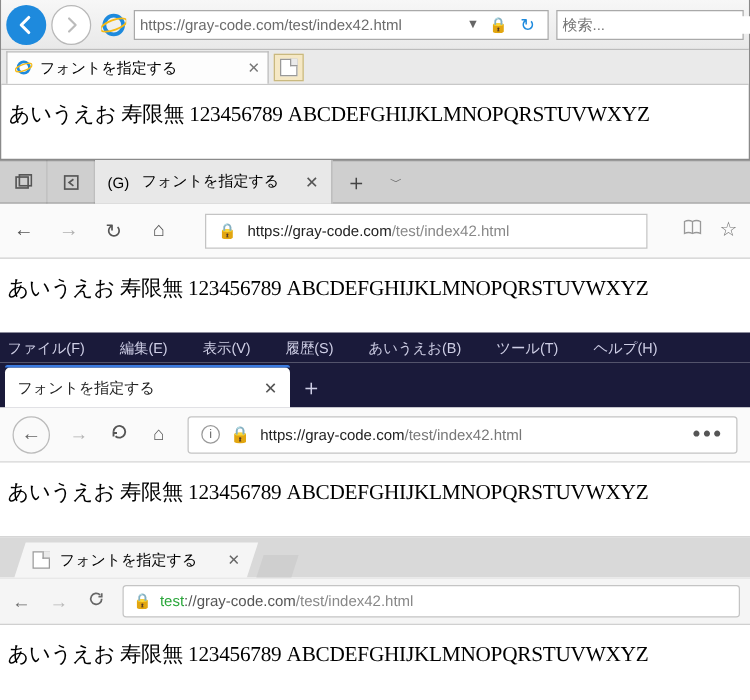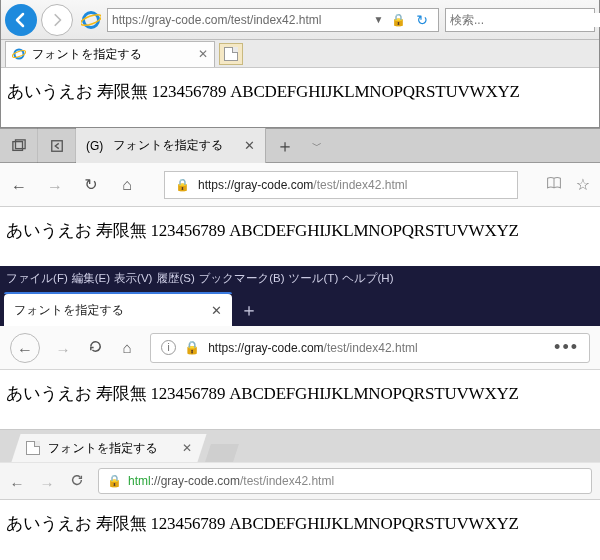--- a/index.html
+++ b/index.html
@@ -33,21 +33,21 @@
   .edge-plus { width:38px; display:flex; align-items:center; justify-content:center; color:#444; font-size:18px;}
   .edge-chev { color:#666; font-size:10px; padding:0 8px;}
   .edge-toolbar { display:flex; align-items:center; height:44px; padding:0 10px; gap:18px; background:#fafafa; border-bottom:1px solid #d0d0d0;}
   .edge-icon { color:#555; font-size:16px; width:18px; text-align:center;}
   .edge-addr { flex:1; display:flex; align-items:center; border:1px solid #c4c4c4; height:28px; padding:0 10px; gap:8px; background:#fff; margin:0 10px;}
   .edge-addr .host { color:#222; }
   .edge-addr .path { color:#888; }
   .edge-right { display:flex; gap:14px; color:#777; font-size:16px;}
 
   
-  .ff-menu { display:flex; align-items:center; background:#1a1a3a; color:#cfcfe6; height:24px; padding:0 6px; gap:4px; font-size:11.5px;}
+  .ff-menu { display:flex; align-items:center; background:#1a1a3a; color:#cfcfe6; height:24px; padding:0 6px; gap:28px; font-size:11.5px;}
   .ff-tabbar { display:flex; align-items:flex-end; background:#1a1a3a; height:36px; padding:0 4px;}
   .ff-tab { display:flex; align-items:center; background:#fff; color:#222; height:32px; padding:0 10px; gap:10px; width:228px; border-radius:4px 4px 0 0; position:relative;}
   .ff-tab::before { content:""; position:absolute; top:-2px; left:0; right:0; height:2px; background:#3a7adf; border-radius:3px 3px 0 0;}
   .ff-tab-x { margin-left:auto; font-size:13px; color:#555;}
   .ff-plus { width:34px; height:32px; display:flex; align-items:center; justify-content:center; color:#cfcfe6; font-size:18px;}
   .ff-toolbar { display:flex; align-items:center; height:44px; background:#fafafa; padding:0 10px; gap:14px; border-bottom:1px solid #d6d6d6;}
   .ff-icon { color:#555; font-size:15px; width:18px; text-align:center;}
   .ff-back-circle { width:30px; height:30px; border:1px solid #bbb; border-radius:50%; display:flex; align-items:center; justify-content:center; color:#666; font-size:16px;}
   .ff-addr { flex:1; display:flex; align-items:center; border:1px solid #c4c4c4; border-radius:3px; height:30px; padding:0 10px; gap:8px; background:#fff;}
   .ff-lock { color:#2aa63a; font-size:13px;}
@@ -160,21 +160,21 @@
   </div>
   <div class="content-text">あいうえお 寿限無 123456789 ABCDEFGHIJKLMNOPQRSTUVWXYZ</div>
 </div>
 
 <div>
   <div class="ff-menu">
     <span>ファイル(F)</span>
     <span>編集(E)</span>
     <span>表示(V)</span>
     <span>履歴(S)</span>
-    <span>ブックマーク(B)</span>
+    <span>あいうえお(B)</span>
     <span>ツール(T)</span>
     <span>ヘルプ(H)</span>
   </div>
   <div class="ff-tabbar">
     <div class="ff-tab">
       <span>フォントを指定する</span>
       <span class="ff-tab-x">✕</span>
     </div>
     <div class="ff-plus">＋</div>
   </div>
@@ -212,18 +212,18 @@
     <span class="ch-icon disabled">→</span>
     <span class="ch-icon">
       <svg width="14" height="14" viewBox="0 0 16 16">
           <path d="M13 8a5 5 0 1 1-1.5-3.5" fill="none" stroke="#666" stroke-width="1.6"></path>
           <path d="M13 3v3h-3" fill="none" stroke="#666" stroke-width="1.6"></path>
         </svg>
     </span>
     <div class="ch-addr">
       <span class="ch-lock">🔒</span>
       <span>
-        <span class="scheme">html</span><span class="rest">://</span><span class="rest">gray-code.com</span><span class="path">/test/index42.html</span>
+        <span class="scheme">test</span><span class="rest">://</span><span class="rest">gray-code.com</span><span class="path">/test/index42.html</span>
       </span>
     </div>
   </div>
   <div class="content-text">あいうえお 寿限無 123456789 ABCDEFGHIJKLMNOPQRSTUVWXYZ</div>
 </div>
 
 </body></html>

